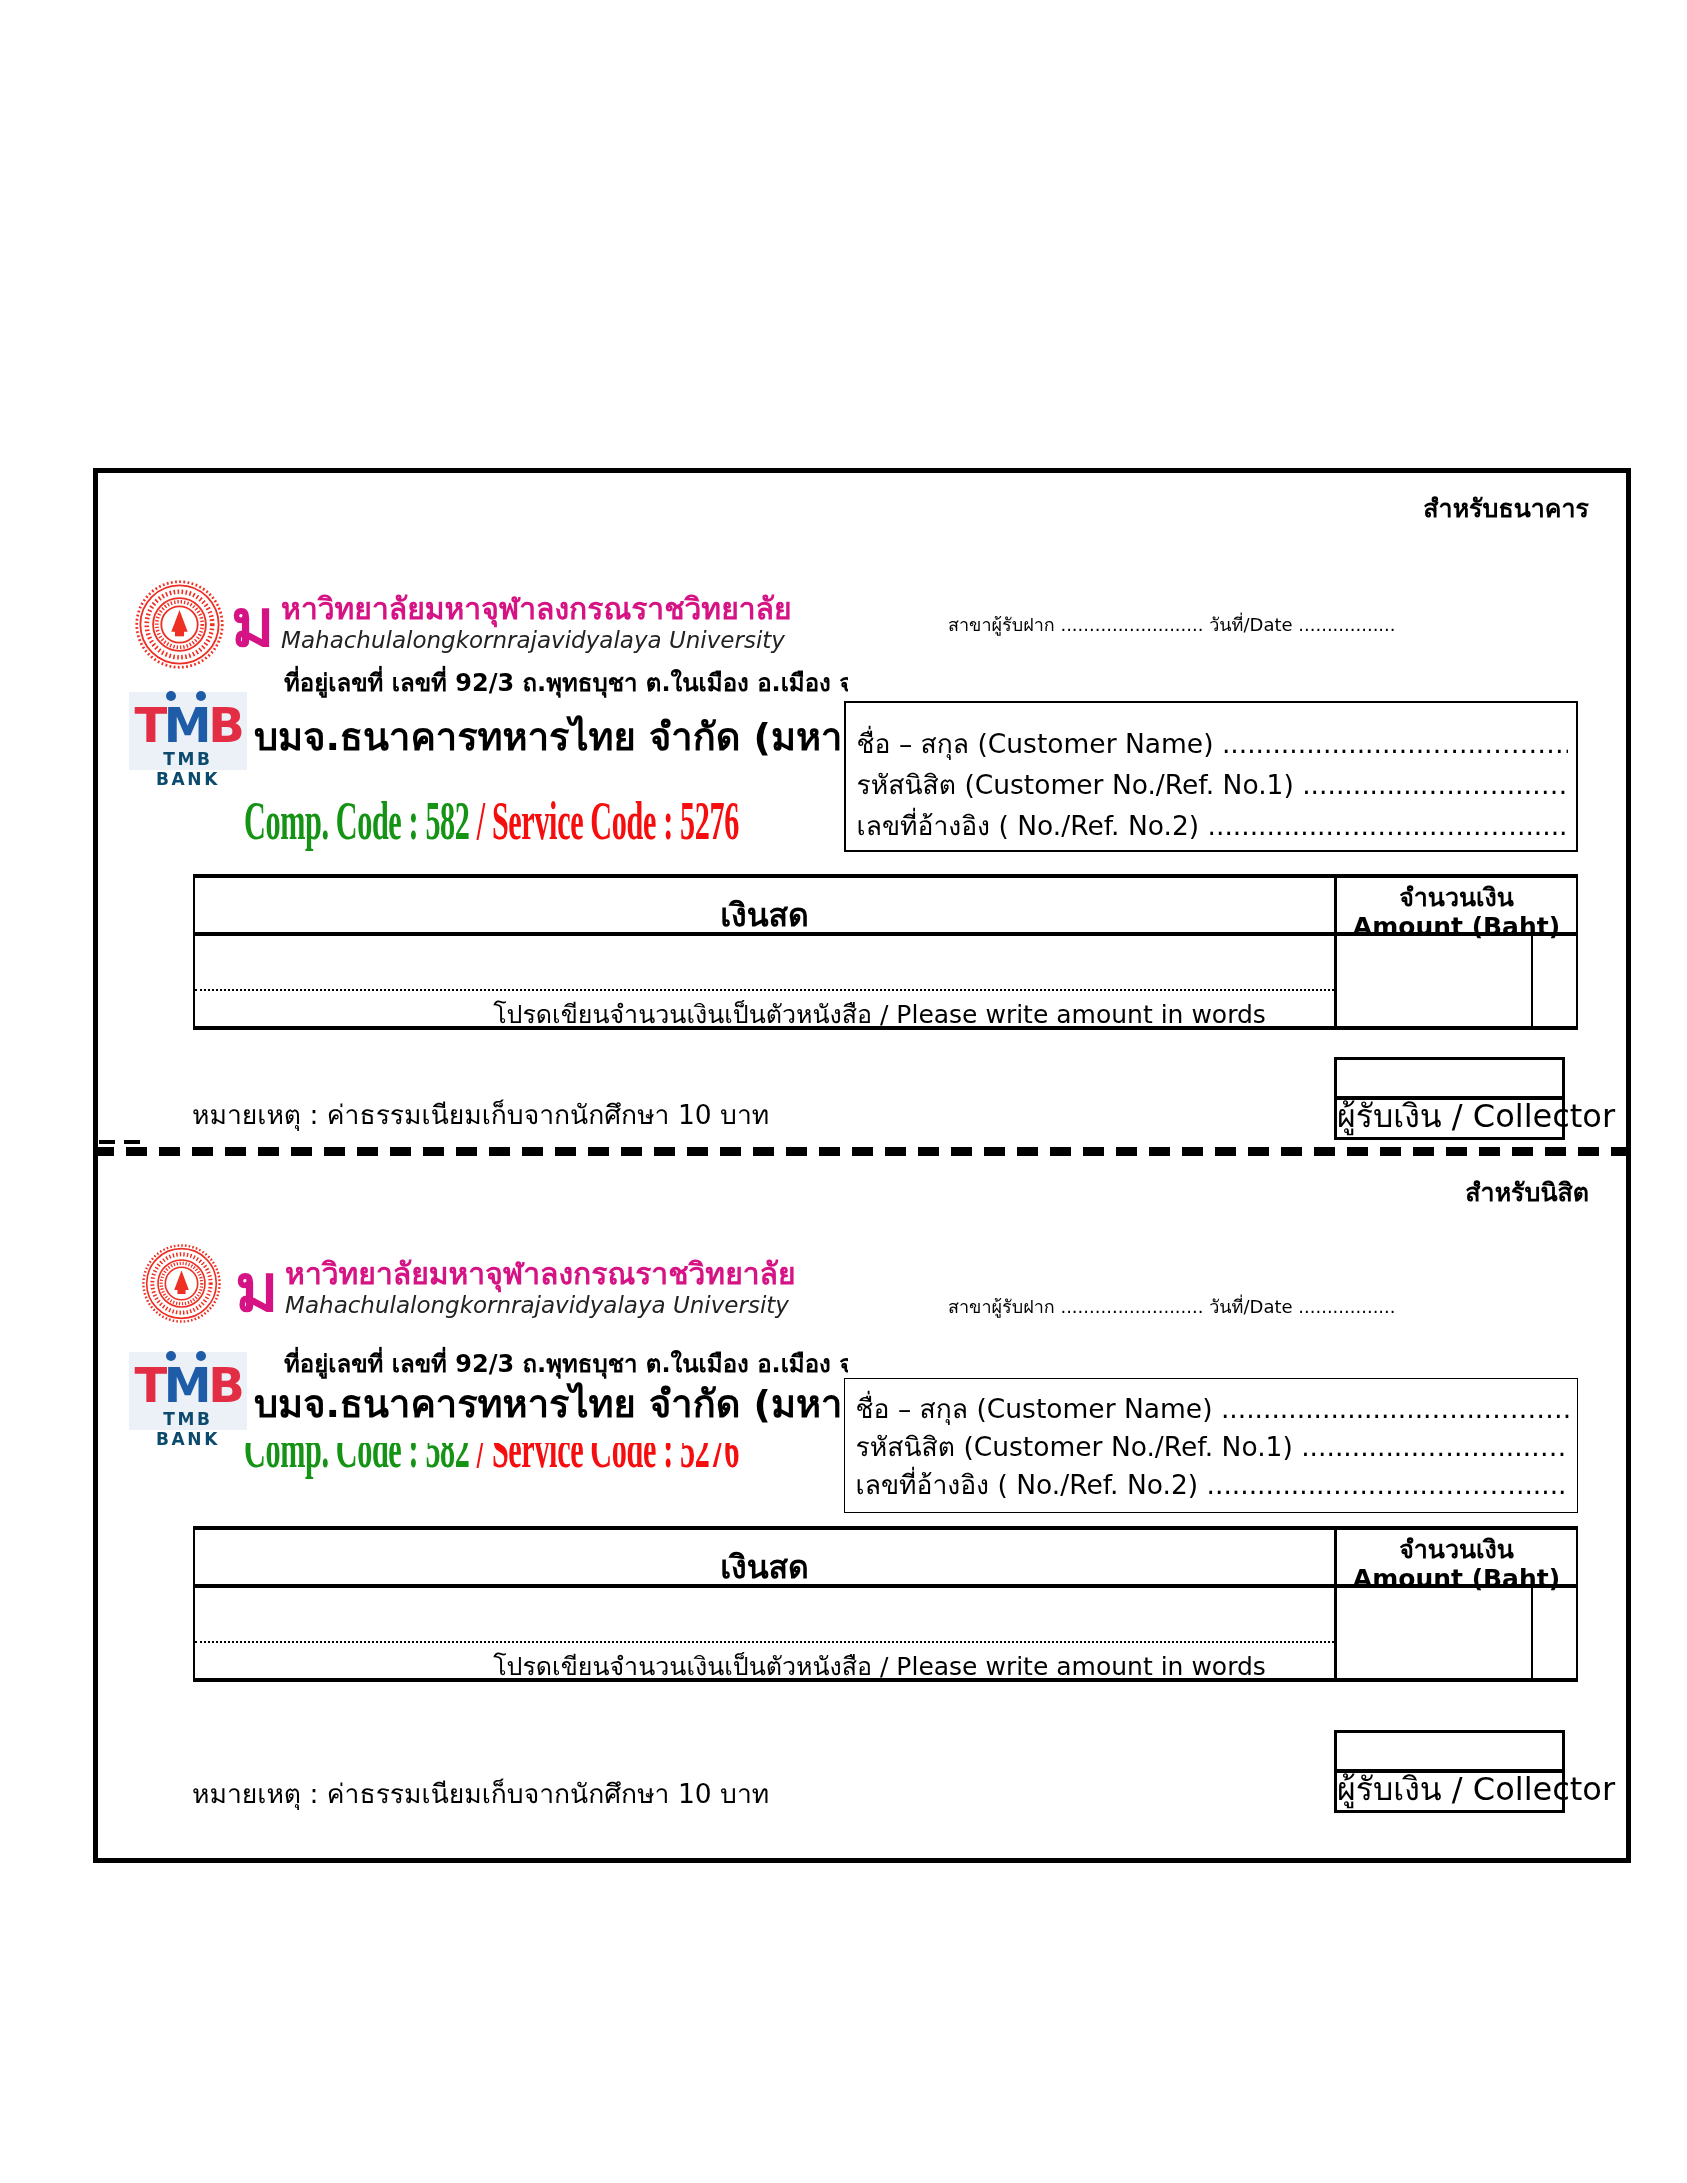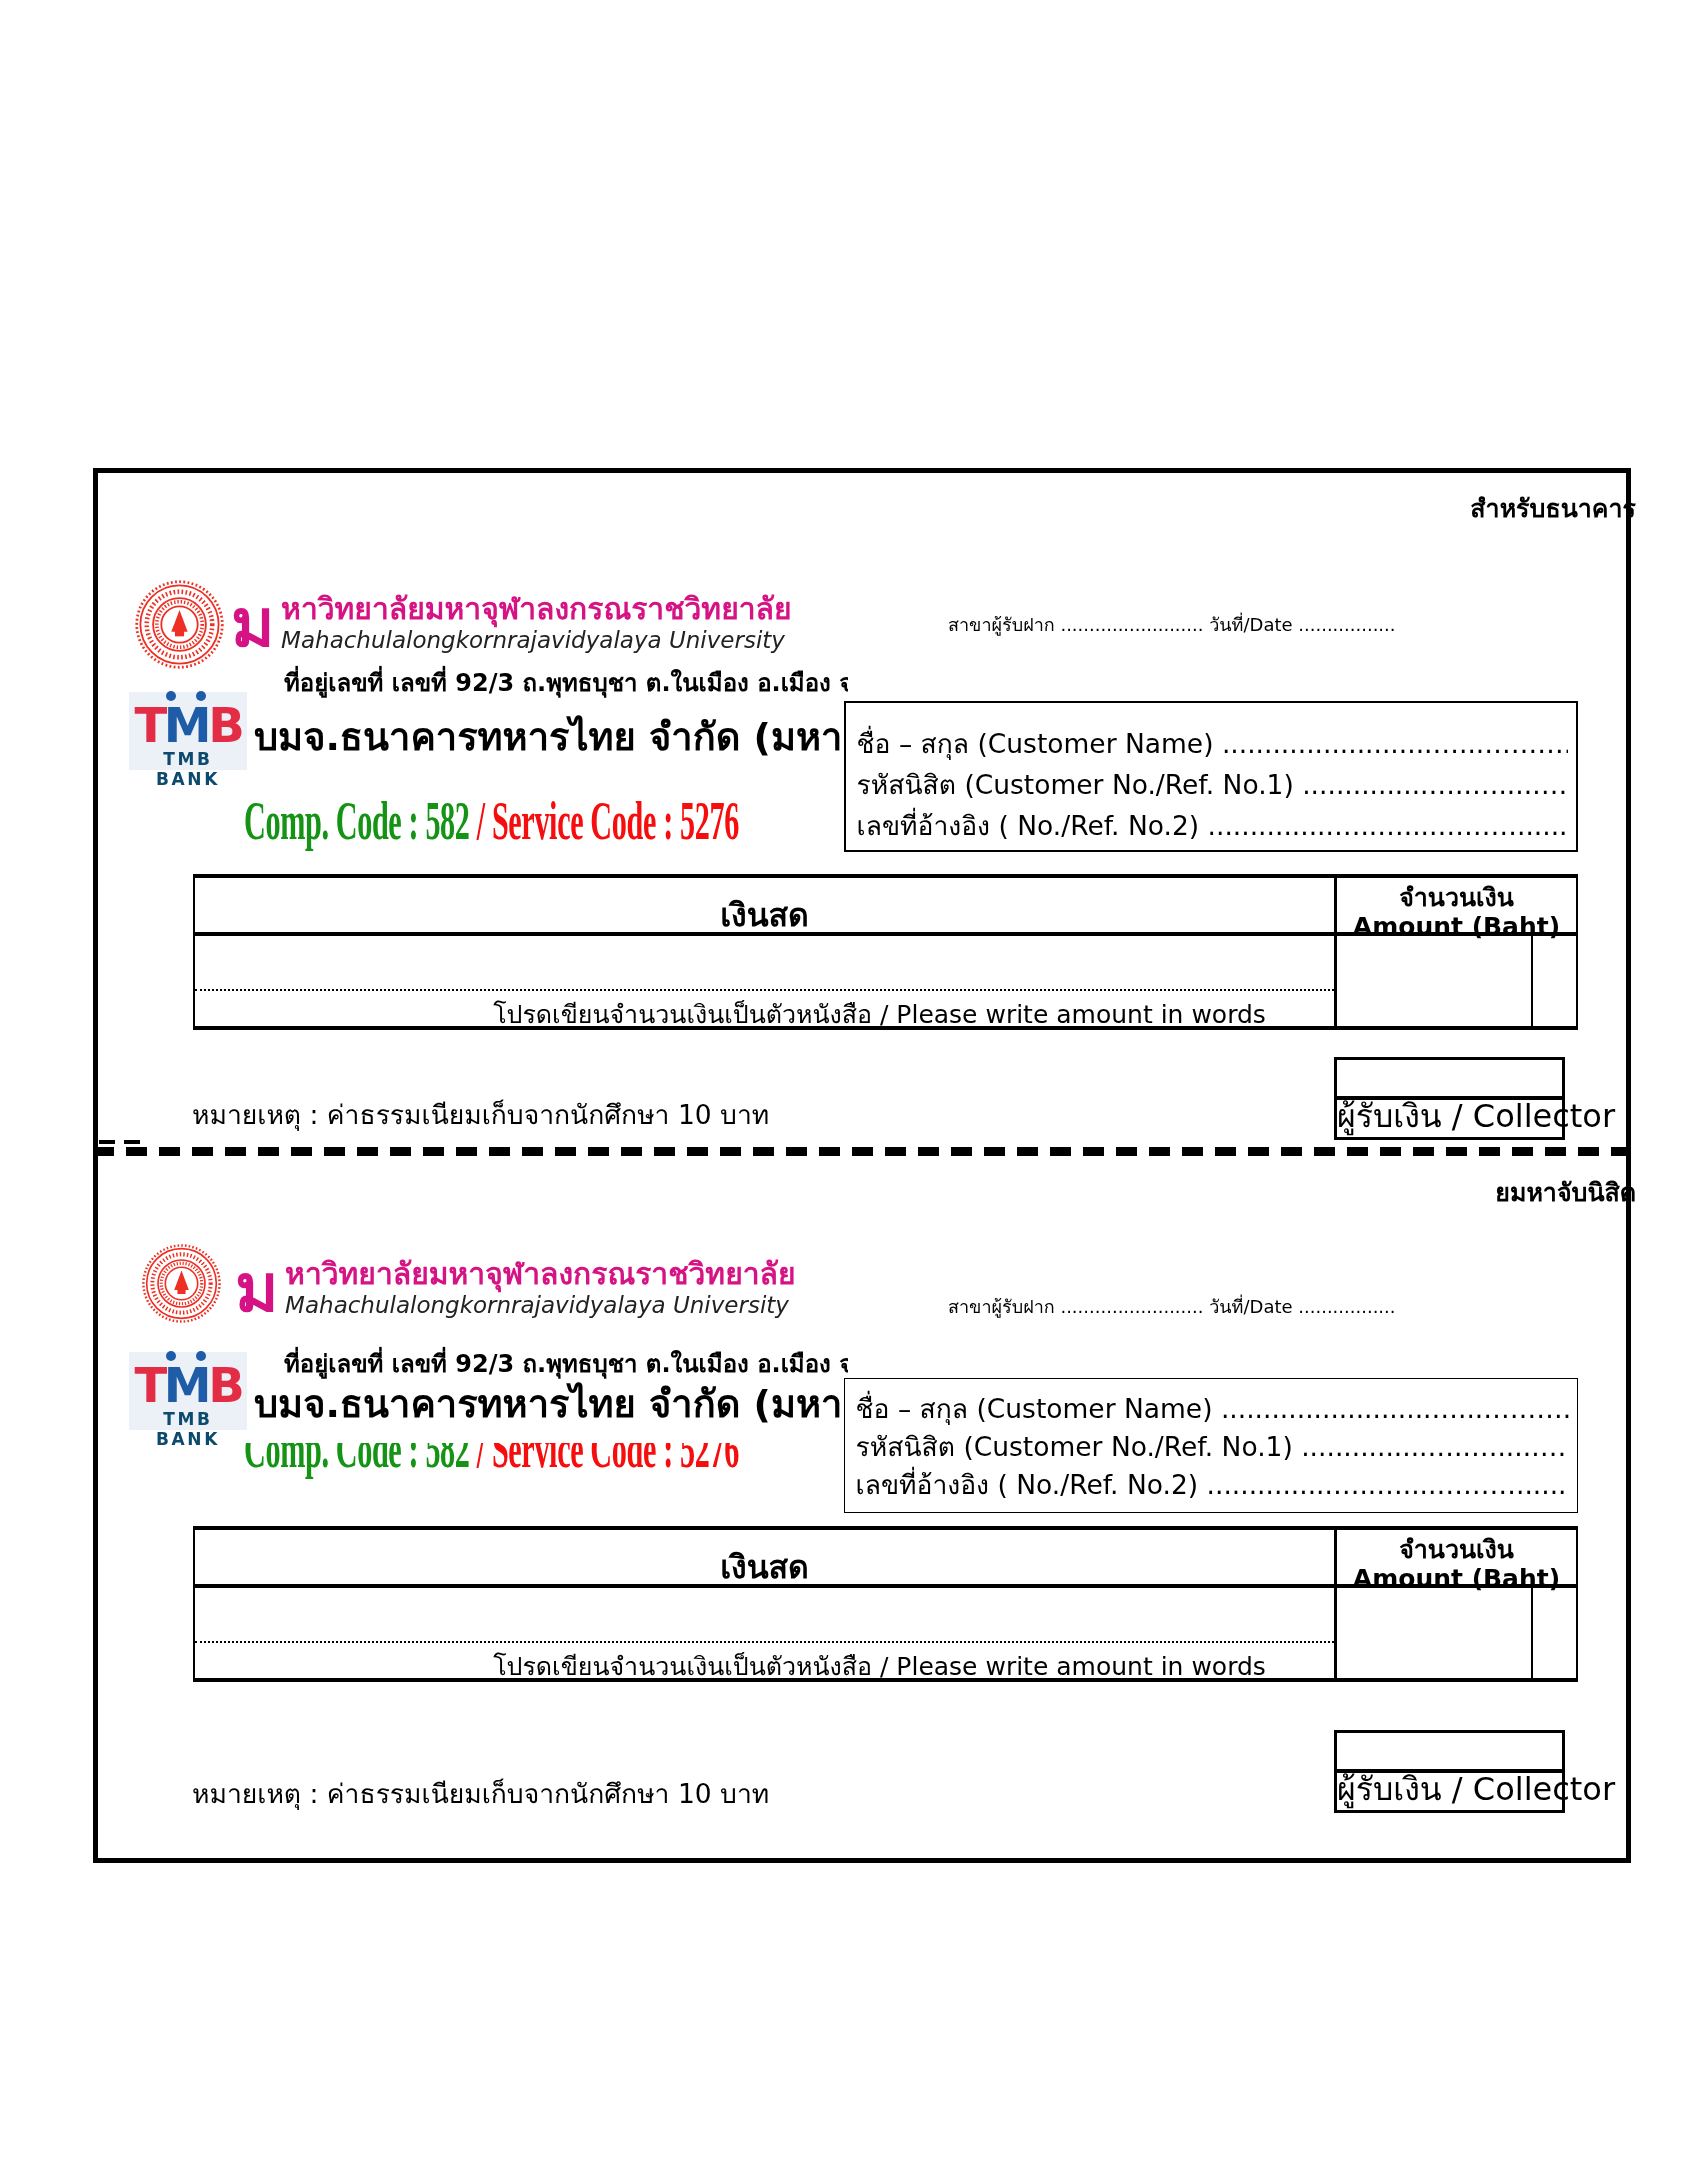--- a/index.html
+++ b/index.html
@@ -5,21 +5,21 @@
   html,body{margin:0;padding:0;background:#fff;}
   .canvas{position:relative;width:1687px;height:2183px;background:#ffffff;overflow:hidden;
           font-family:"DejaVu Sans","Liberation Sans",sans-serif;color:#000;}
   .outer-box{position:absolute;left:93px;top:468px;width:1538px;height:1395px;
              border:5.3px solid #000;box-sizing:border-box;background:#fff;}
   .divider-dashed{position:absolute;left:93px;top:1147px;width:1538px;height:8.6px;
              background:repeating-linear-gradient(90deg,#000 0 21px,transparent 21px 33px);}
   .divider-artifact{position:absolute;left:99px;top:1140px;width:46px;height:4px;
              background:repeating-linear-gradient(90deg,#000 0 16px,transparent 16px 25px);}
 
-  .form{position:absolute;left:93px;width:1538px;padding-left:47px;}
+  .form{position:absolute;left:93px;width:1538px;}
   #form-a{top:468px;height:679px;}
   #form-b{top:1156px;height:707px;}
 
   .corner-label{position:absolute;right:42px;font-size:25px;font-weight:bold;white-space:nowrap;}
   #form-a .corner-label{top:20px;}
   #form-b .corner-label{top:16px;}
 
   .seal{position:absolute;}
   #form-a .seal{left:41px;top:111px;}
   #form-b .seal{left:48px;top:87px;}
@@ -166,21 +166,21 @@
       <div class="col-label">ผู้รับเงิน / Collector</div>
     </div>
 
     <div class="note">หมายเหตุ  : ค่าธรรมเนียมเก็บจากนักศึกษา 10 บาท</div>
   </section>
 
   <div class="divider-artifact"></div>
   <div class="divider-dashed"></div>
 
   <section class="form" id="form-b">
-    <div class="corner-label">ยมหาจับนิสิต</div>
+    <div class="corner-label">สำหรับนิสิต</div>
 
     <div class="seal">
       <svg viewBox="0 0 100 100">
         <circle cx="50" cy="50" r="47" fill="none" stroke="var(--seal-red,#ee2f23)" stroke-width="3" stroke-dasharray="2 2.6"></circle>
         <circle cx="50" cy="50" r="43" fill="none" stroke="var(--seal-red,#ee2f23)" stroke-width="2"></circle>
         <circle cx="50" cy="50" r="36" fill="none" stroke="var(--seal-red,#ee2f23)" stroke-width="5" stroke-dasharray="1.8 2.6"></circle>
         <circle cx="50" cy="50" r="29" fill="none" stroke="var(--seal-red,#ee2f23)" stroke-width="2"></circle>
         <circle cx="50" cy="50" r="25" fill="none" stroke="var(--seal-red,#ee2f23)" stroke-width="4" stroke-dasharray="1.5 2.2"></circle>
         <circle cx="50" cy="50" r="20" fill="none" stroke="var(--seal-red,#ee2f23)" stroke-width="2"></circle>
         <path d="M50 34 L59 58 L41 58 Z" fill="var(--seal-red,#ee2f23)"></path>

